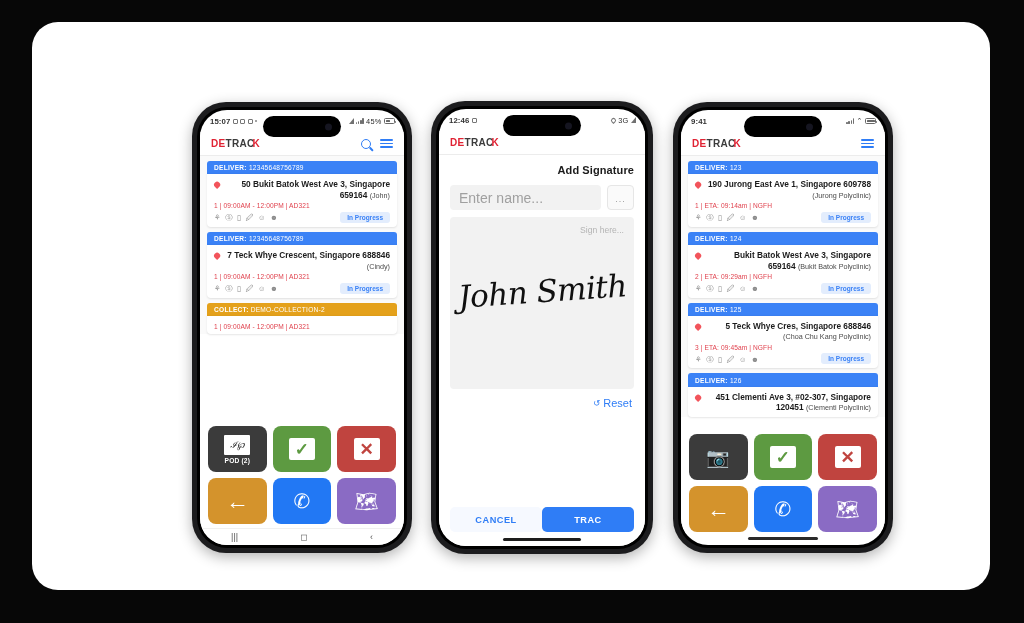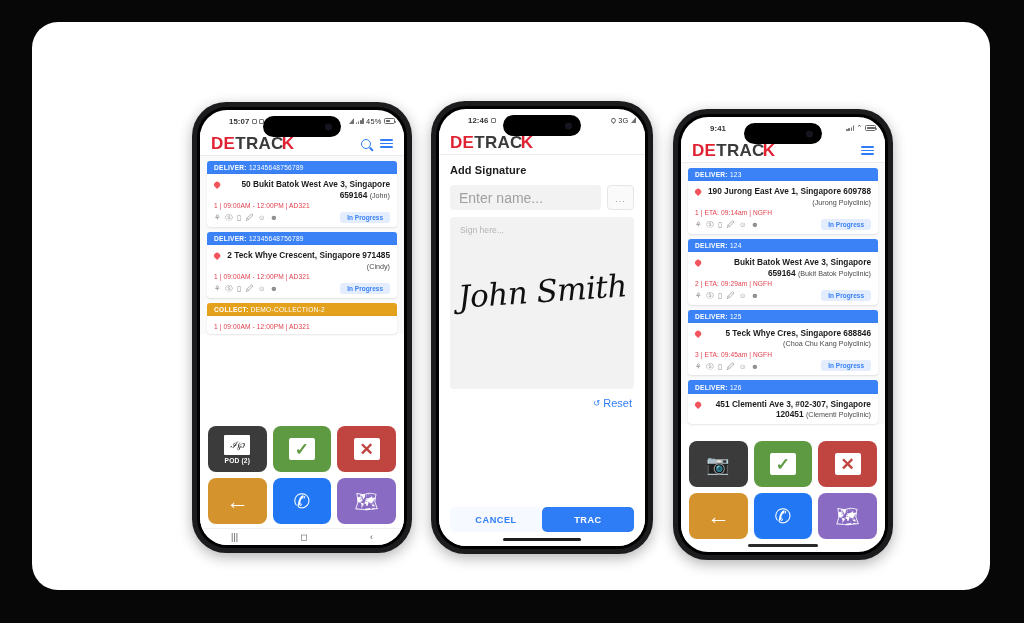--- a/index.html
+++ b/index.html
@@ -53,37 +53,37 @@
     z-index: 40;
   }
   .notch .cam {
     position: absolute; right: 9px; top: 50%;
     transform: translateY(-50%);
     width: 7px; height: 7px; border-radius: 50%;
     background: #151520;
   }
 
   #phone1 { left: 160px; top: 80px; width: 220px; height: 451px; }
-  #phone2 { left: 399px; top: 79px; width: 222px; height: 453px; }
-  #phone3 { left: 641px; top: 87px; width: 220px; height: 451px; }
+  #phone2 { left: 399px; top: 79px; width: 222px; height: 453px; text-align: right; }
+  #phone3 { left: 641px; top: 80px; width: 220px; height: 451px; }
 
   
   .statusbar {
     position: relative;
     height: 22px;
     display: flex; align-items: center;
     justify-content: space-between;
     padding: 0 9px 0 10px;
     font-size: 7.4px;
     color: #2b2b2b;
     letter-spacing: .2px;
     z-index: 30;
   }
   .sb-left, .sb-right { display: flex; align-items: center; gap: 2.5px; }
-  .sb-time { font-size: 7.8px; font-weight: 600; color: #333; letter-spacing:.1px;margin-left:19px; }
+  .sb-time { font-size: 7.8px; font-weight: 600; color: #333; letter-spacing:.1px; }
   .sb-ic { display:inline-block; opacity: .72; }
   .ic-sq { width:5px; height:5px; border:1px solid #444; border-radius:1px; }
   .ic-dot { width:2px; height:2px; border-radius:50%; background:#555; }
   .bars { display:flex; align-items:flex-end; gap:.8px; height:6px; }
   .bars i { display:block; width:1.3px; background:#3a3a3a; border-radius:.4px; }
   .bars i:nth-child(1){height:2px}.bars i:nth-child(2){height:3.2px}
   .bars i:nth-child(3){height:4.4px}.bars i:nth-child(4){height:6px}
   .tri { width:0;height:0;border-left:5px solid transparent;border-bottom:6px solid #3a3a3a; }
   .wifi { font-size:7px; color:#333; }
   .batt-box { width:11px;height:6px;border:1px solid #2e2e2e;border-radius:1.5px;position:relative; }
@@ -92,21 +92,21 @@
   .pin-ic { width:5px;height:5px;border:1px solid #444;border-radius:50% 50% 50% 0;transform:rotate(-45deg); }
 
   
   .appbar {
     height: 24px;
     display:flex; align-items:center; justify-content:space-between;
     padding: 0 11px;
     background:#fff;
     border-bottom: 1px solid #ececec;
   }
-  .logo { display:flex; align-items:center; font-weight:800; font-size:17px;
+  .logo { display:flex; align-items:center; font-weight:800; font-size:10px;
           letter-spacing:.3px; line-height:1; }
   .logo .de { color:#e02233; }
   .logo .tr { color:#3b3b3b; }
   .logo .kx { color:#e02233; margin-left:-2px; }
   .appbar-icons { display:flex; align-items:center; gap:9px; }
   .search-ic { width:10px;height:10px;border:1.6px solid #2f7df6;border-radius:50%;position:relative; }
   .search-ic::after{content:'';position:absolute;right:-3px;bottom:-2px;width:4.5px;height:1.6px;background:#2f7df6;transform:rotate(45deg);border-radius:1px;}
   .burger { display:flex;flex-direction:column;gap:2px; }
   .burger i{display:block;width:13px;height:1.9px;background:#2f7df6;border-radius:1px;}
 
@@ -338,21 +338,21 @@
 
             <div class="job">
               <div class="job-hdr hdr-deliver">
                 <span>DELIVER:</span>
                 <span class="num">12345648756789</span>
               </div>
               <div class="job-body">
                 <div class="addr-row">
                   <span class="map-pin"></span>
                   <div class="addr">
-                    <span>2 Teck Whye Crescent, Singapore 971485</span>
+                    <span>7 Teck Whye Crescent, Singapore 688846</span>
                     <span class="sub">(Cindy)</span>
                   </div>
                 </div>
                 <div class="meta">1 | 09:00AM - 12:00PM | AD321</div>
                 <div class="icon-row">
                   <span>⚘</span>
                   <span>ⓢ</span>
                   <span>▯</span>
                   <span>🖉</span>
                   <span>☺</span>

